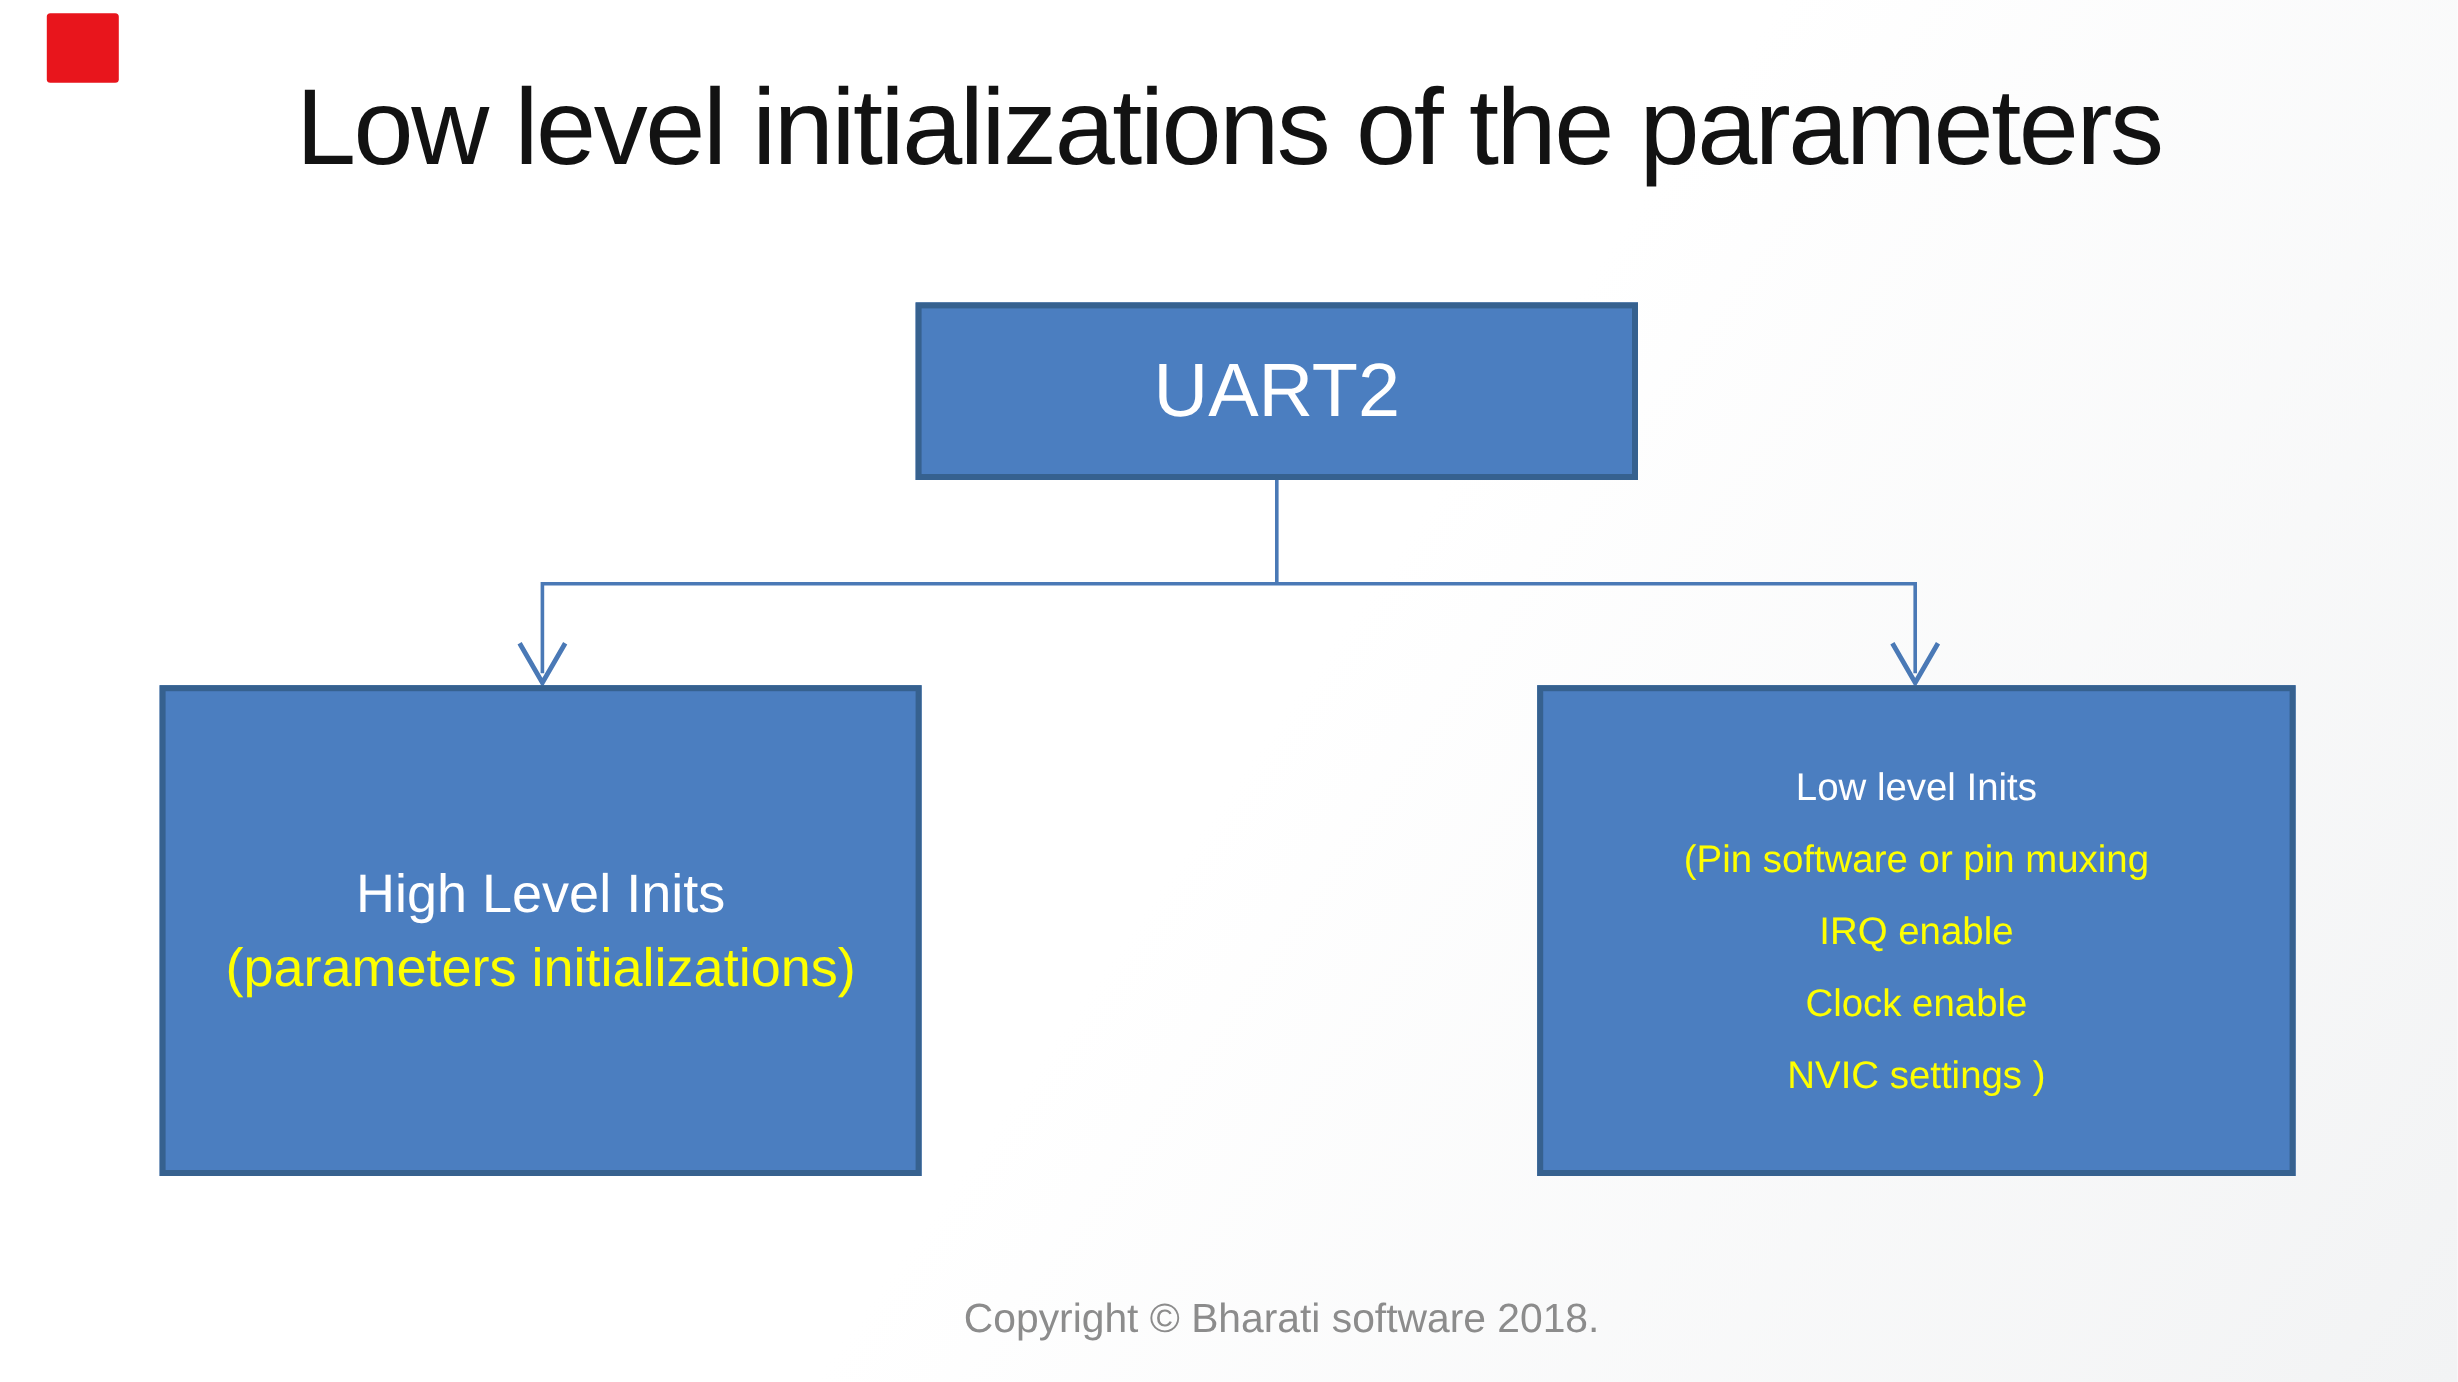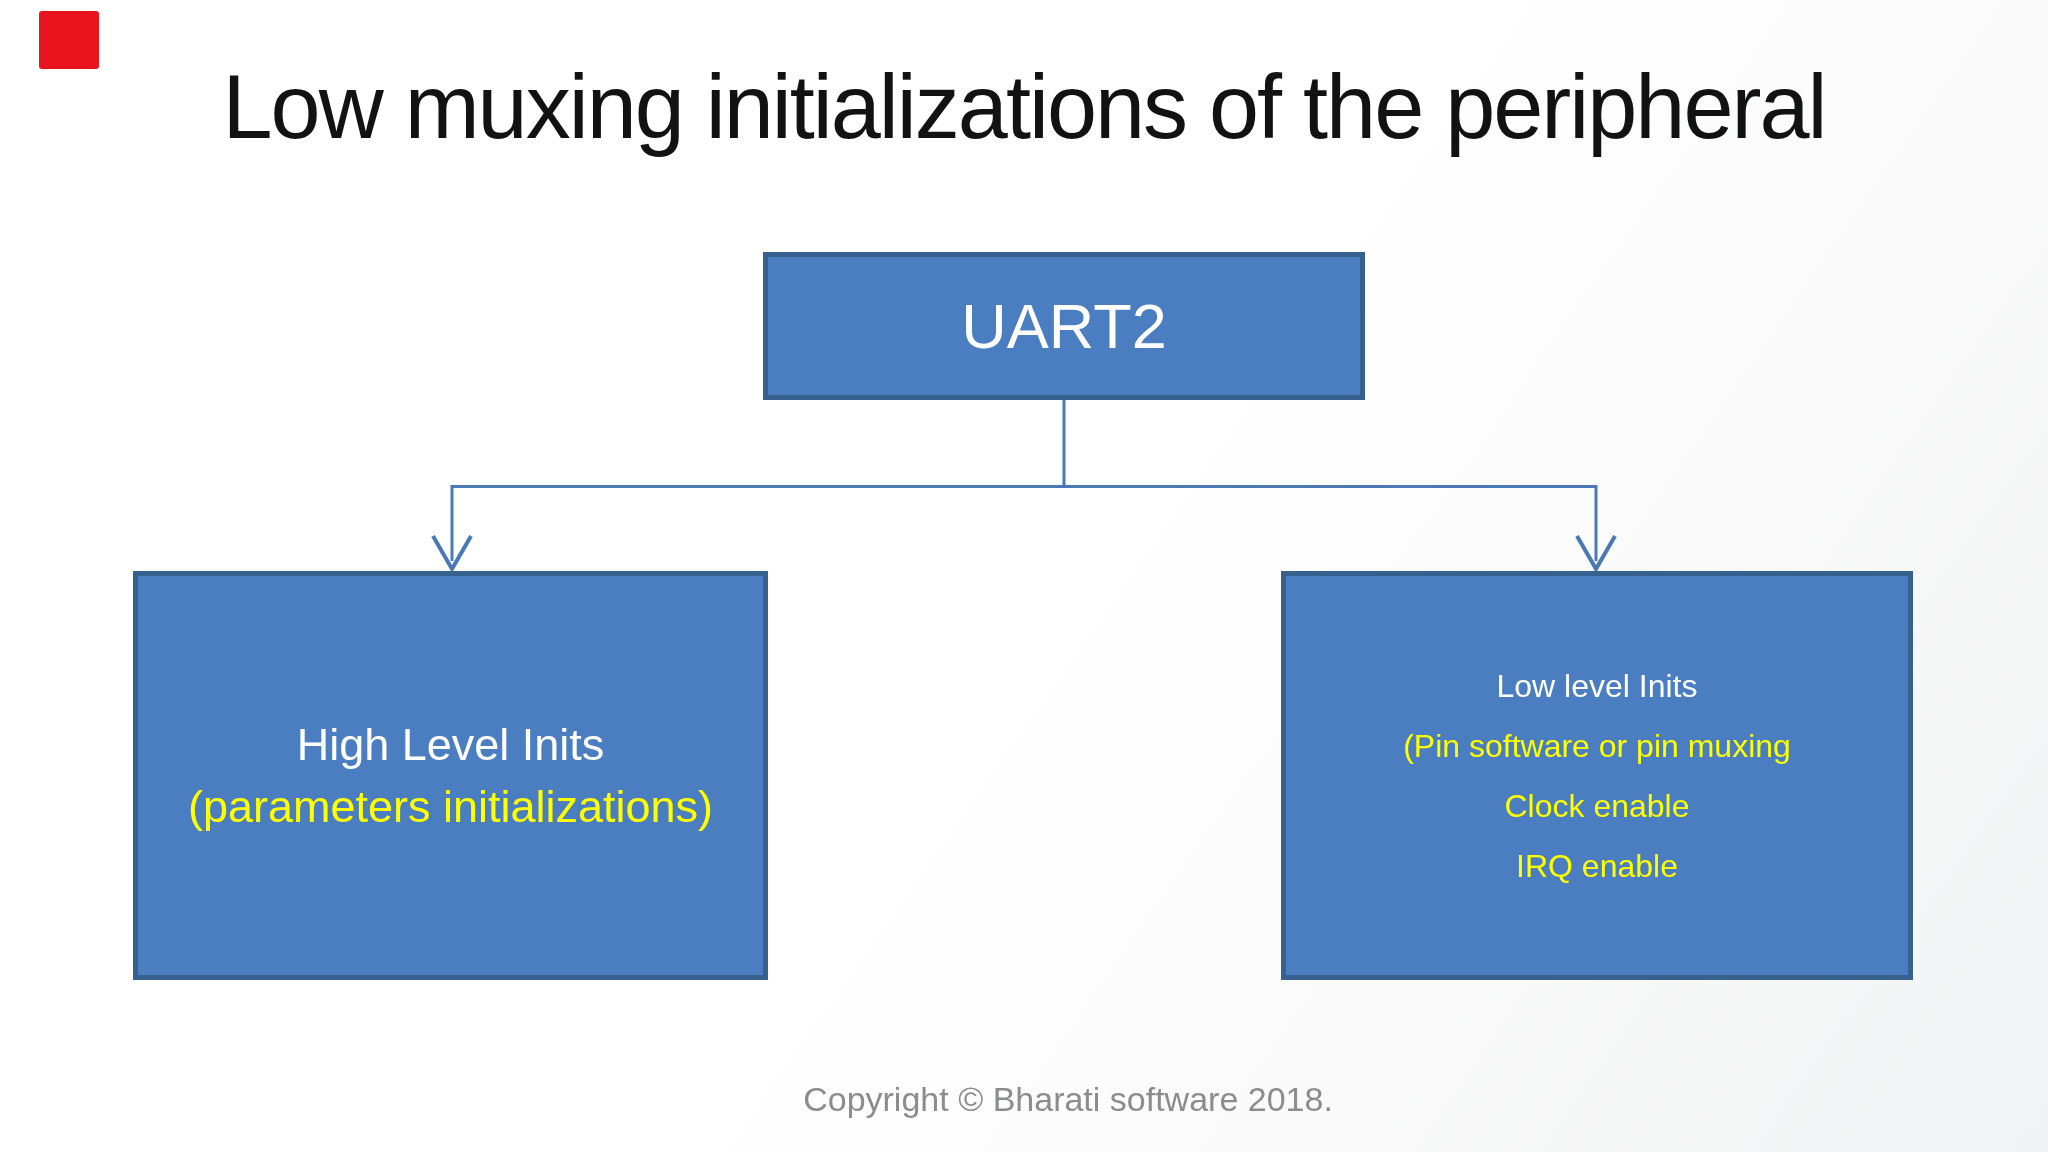--- a/index.html
+++ b/index.html
@@ -93,21 +93,21 @@
     padding-left:44px;
   }
 </style>
 </head>
 <body>
 
 <div class="slide">
 
   <div class="rec-indicator"></div>
 
-  <h1 class="title">Low muxing initializations of the peripheral</h1>
+  <h1 class="title">Low level initializations of the parameters</h1>
 
   <svg class="connectors" viewBox="0 0 1250 185" fill="none" xmlns="http://www.w3.org/2000/svg">
     <path d="M 664 5 L 664 93.5" stroke="var(--connector)" stroke-width="3"></path>
     <path d="M 52 93.5 L 1196 93.5" stroke="var(--connector)" stroke-width="3"></path>
     <path d="M 52 92 L 52 168" stroke="var(--connector)" stroke-width="3"></path>
     <path d="M 1196 92 L 1196 168" stroke="var(--connector)" stroke-width="3"></path>
     <path d="M 33 143 L 52 176 L 71 143" stroke="var(--connector)" stroke-width="4"></path>
     <path d="M 1177 143 L 1196 176 L 1215 143" stroke="var(--connector)" stroke-width="4"></path>
   </svg>
 
@@ -116,19 +116,20 @@
   </div>
 
   <div class="node node-left">
     <div class="ln ln-white">High Level Inits</div>
     <div class="ln ln-yellow">(parameters initializations)</div>
   </div>
 
   <div class="node node-right">
     <div class="ln ln-white">Low level Inits</div>
     <div class="ln ln-yellow">(Pin software or pin muxing</div>
+    <div class="ln ln-yellow">IRQ enable</div>
     <div class="ln ln-yellow">Clock enable</div>
-    <div class="ln ln-yellow">IRQ enable</div>
+    <div class="ln ln-yellow">NVIC settings )</div>
   </div>
 
   <div class="footer">Copyright © Bharati software 2018.</div>
 
 </div>
 
 </body></html>

